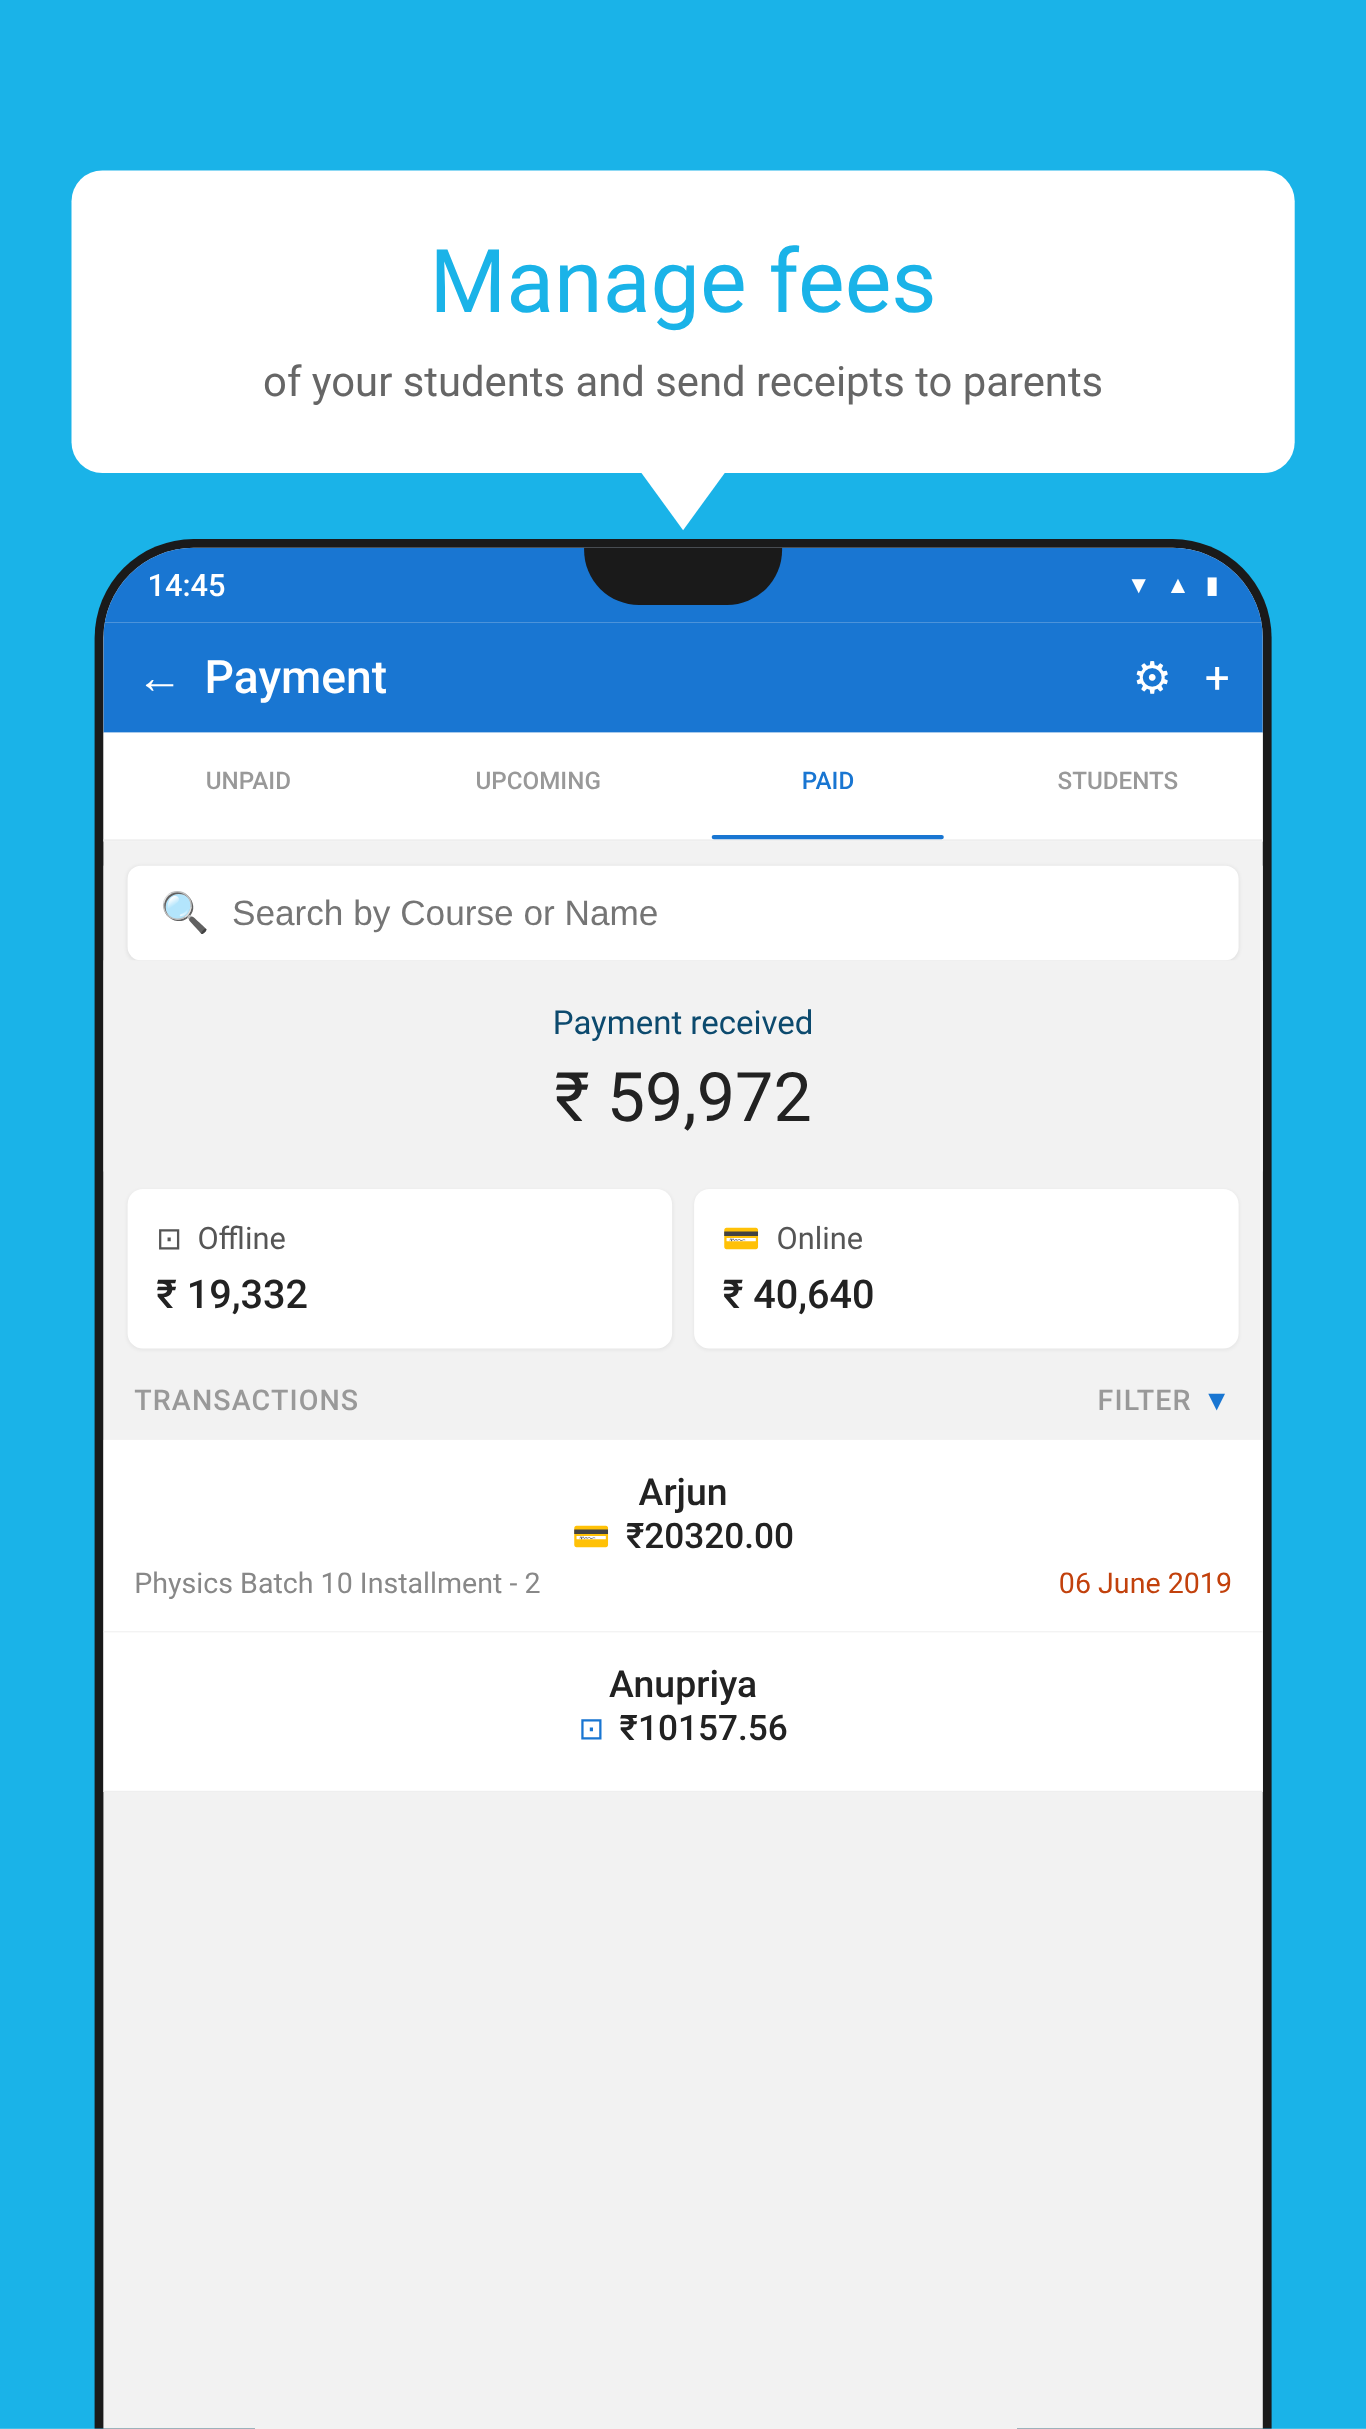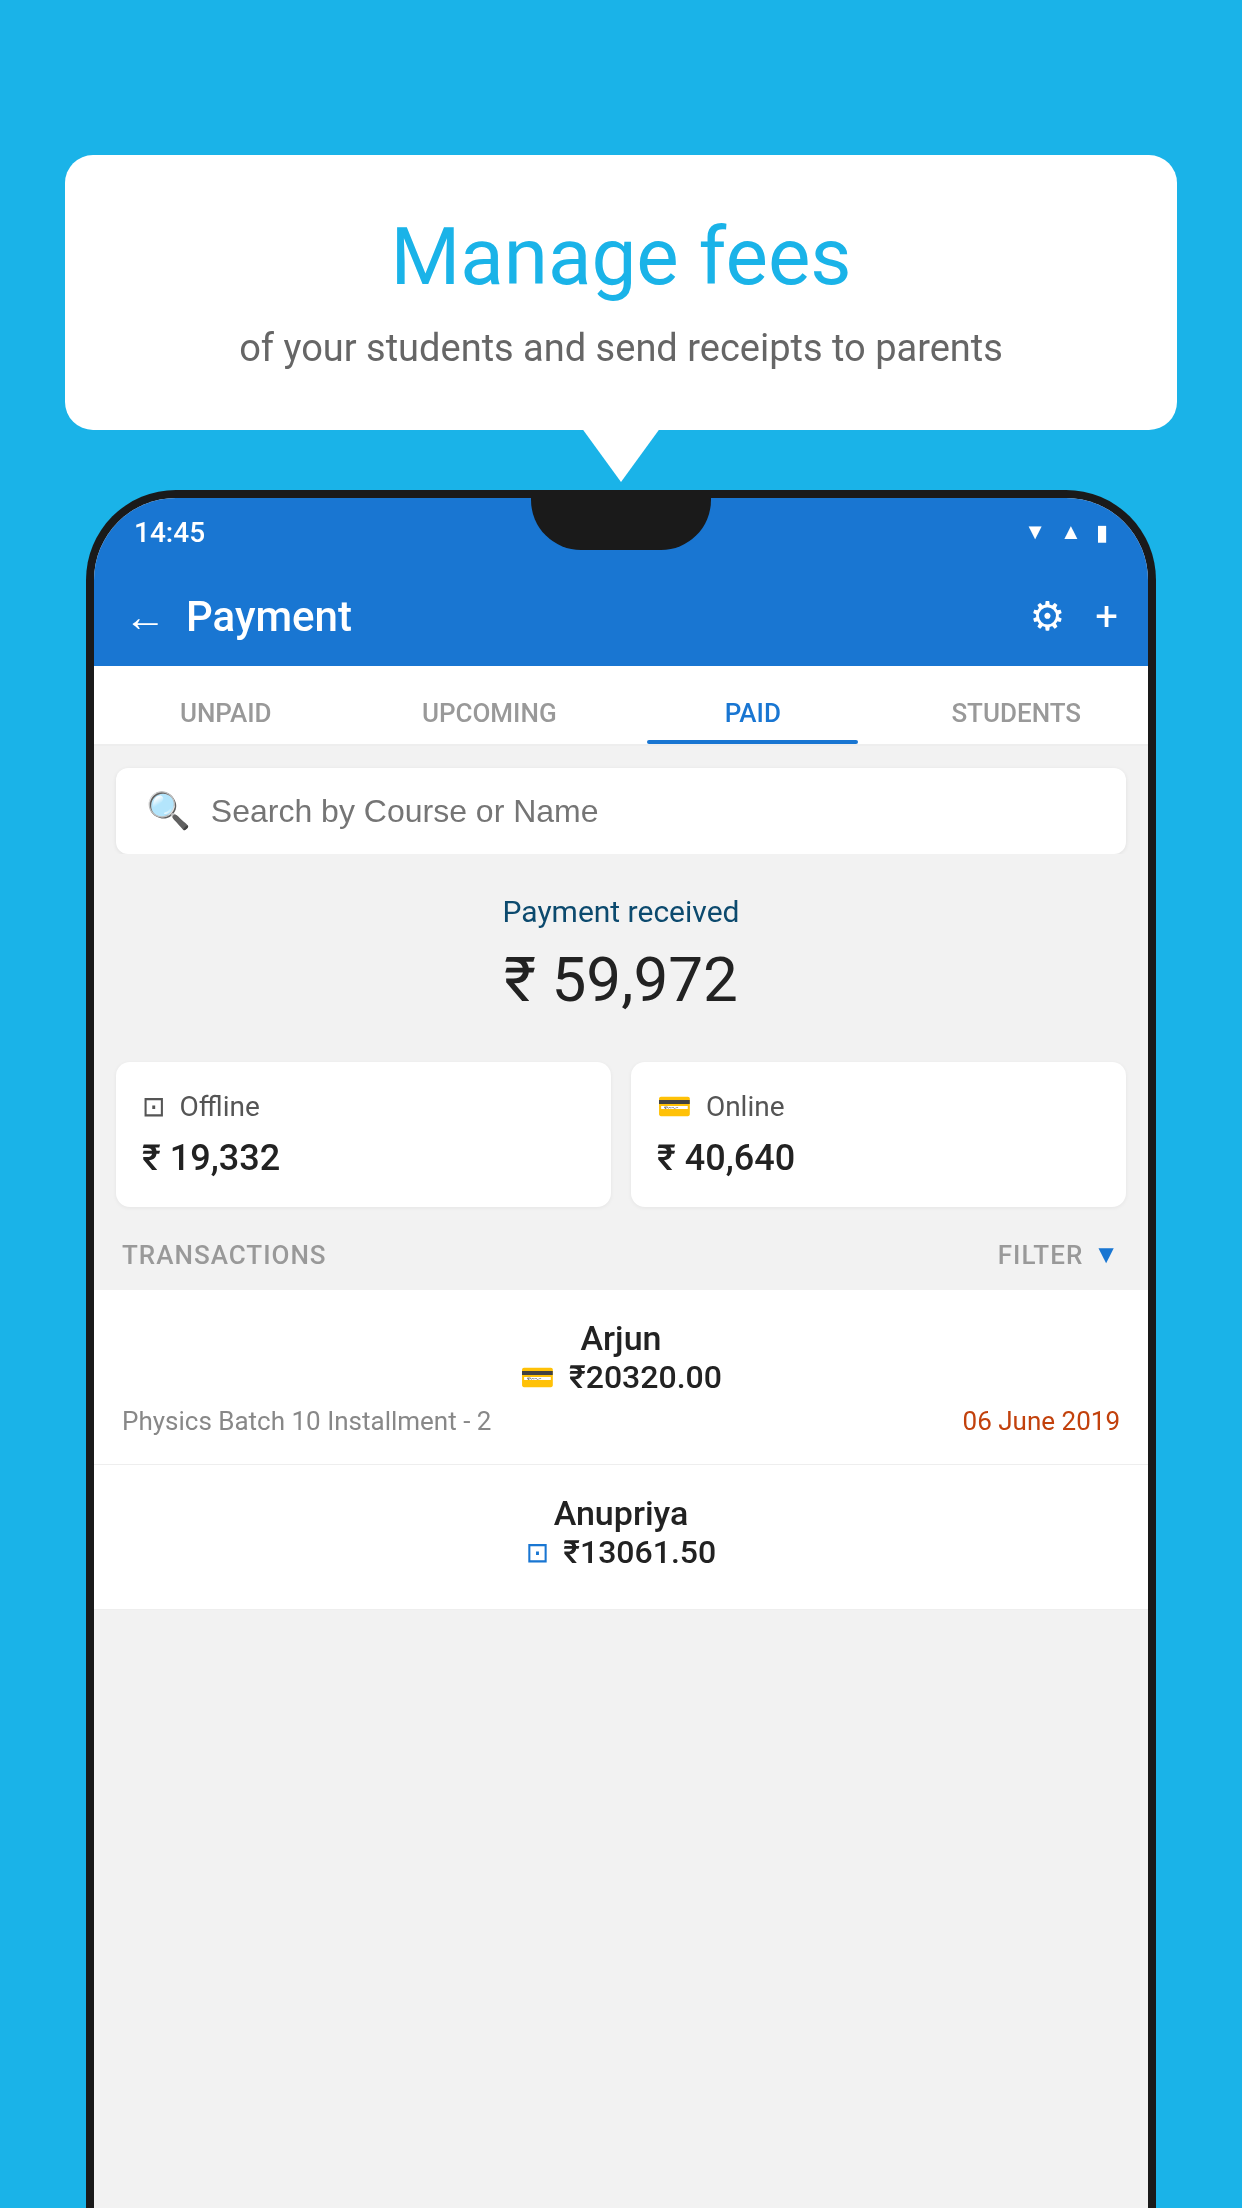--- a/index.html
+++ b/index.html
@@ -144,22 +144,22 @@
 
     
     .tabs-container {
       background: #fff;
       display: flex;
       border-bottom: 2px solid #eee;
     }
     .tab {
       flex: 1;
       text-align: center;
-      padding: 32px 10px 16px;
-      font-size: 26px;
+      padding: 32px 10px 40px;
+      font-size: 22px;
       font-weight: 500;
       color: #999;
       cursor: pointer;
       position: relative;
     }
     .tab.active {
       color: #1976d2;
     }
     .tab.active::after {
       content: '';
@@ -414,21 +414,21 @@
           <span class="course-info">Physics Batch 10 Installment - 2</span>
           <span class="transaction-date">06 June 2019</span>
         </div>
       </div>
 
       <div class="transaction-row">
         <div class="transaction-top">
           <span class="student-name">Anupriya</span>
           <div class="transaction-amount-wrap">
             <span class="pay-icon">⊡</span>
-            <span class="transaction-amount">₹13061.50</span>
+            <span class="transaction-amount">₹10157.56</span>
           </div>
         </div>
         <div class="transaction-bottom">
           <span class="course-info"></span>
           <span class="transaction-date"></span>
         </div>
       </div>
 
     </div>
   </div>

